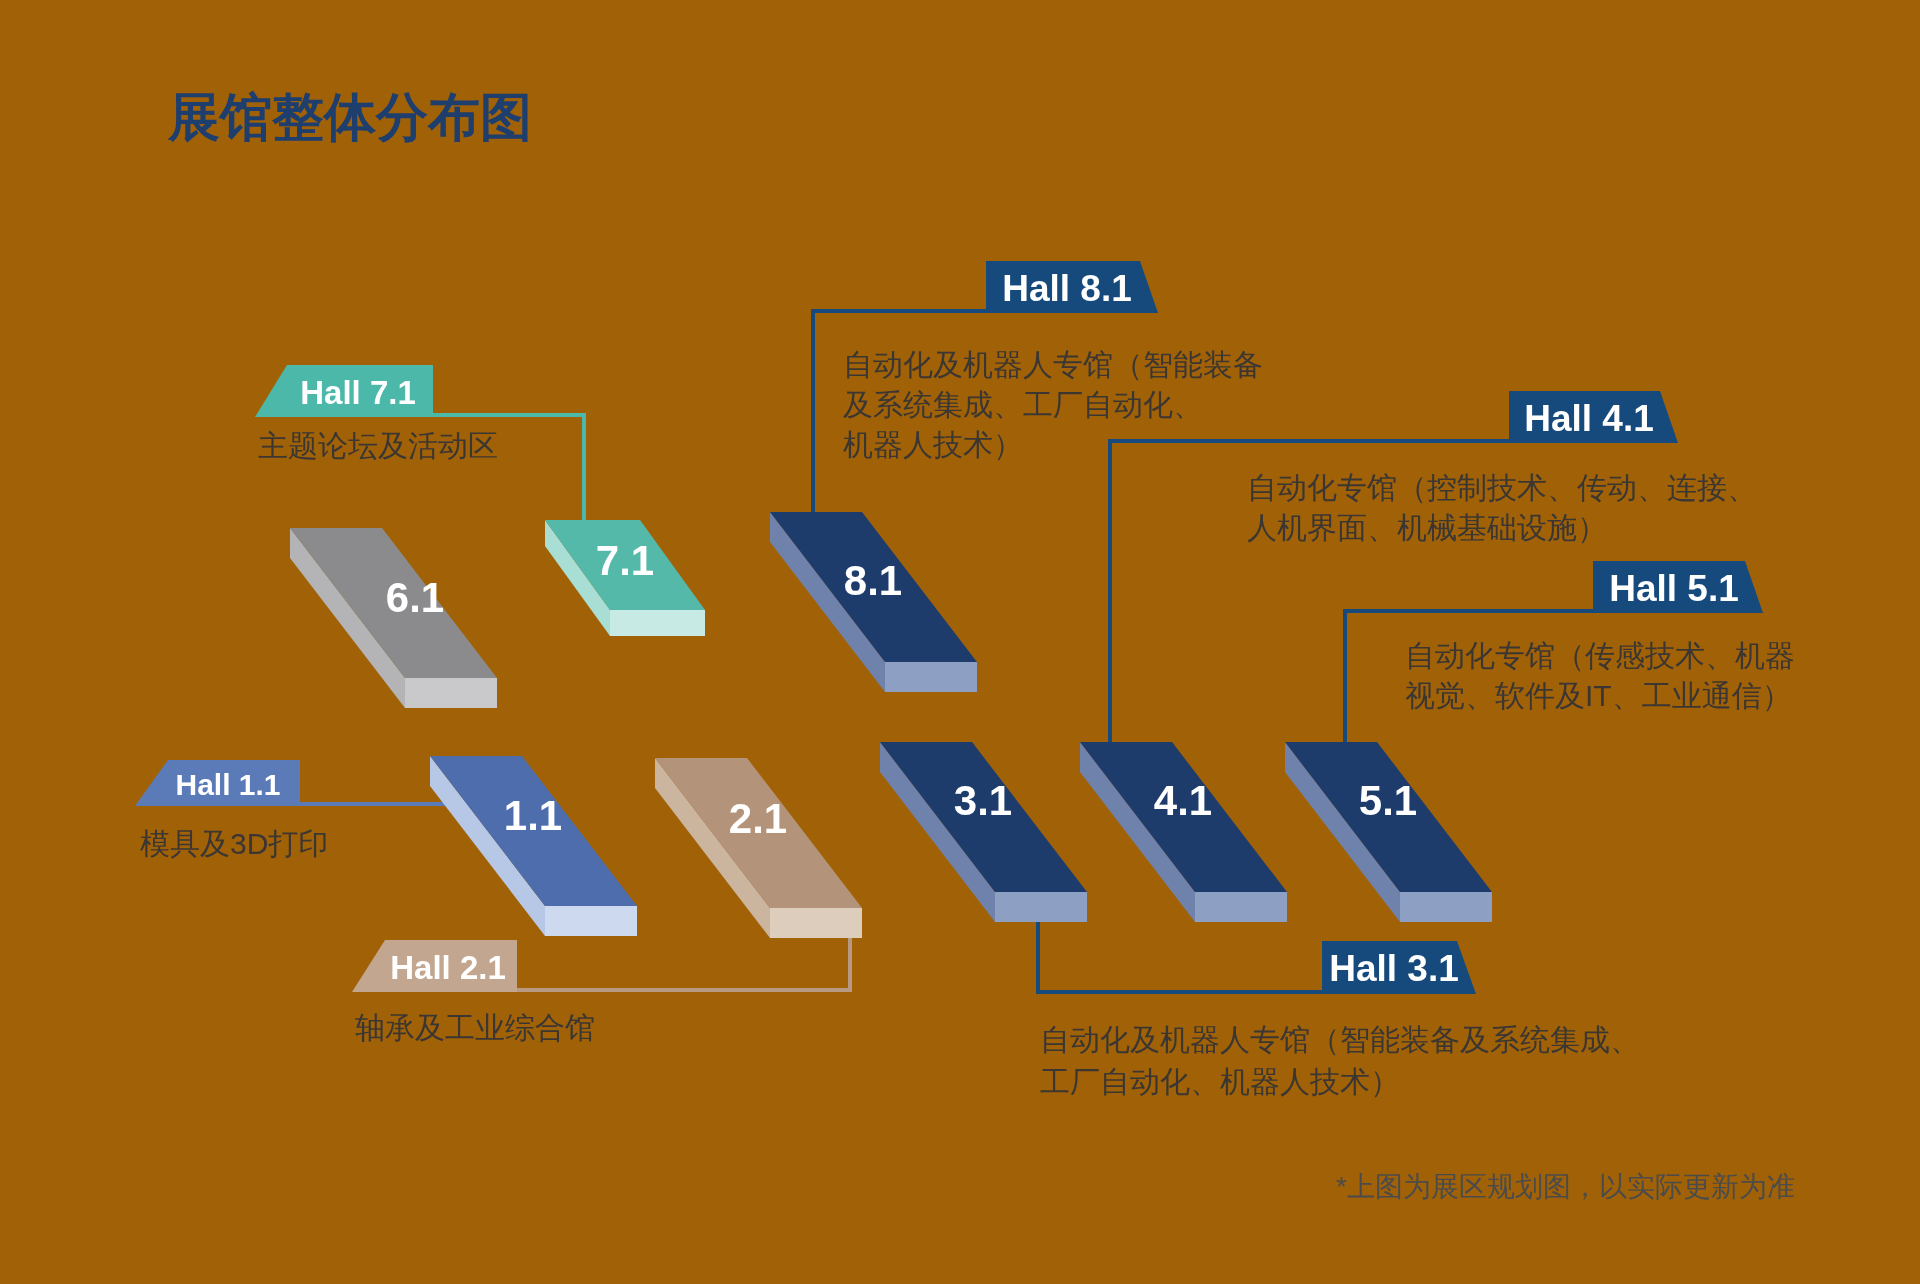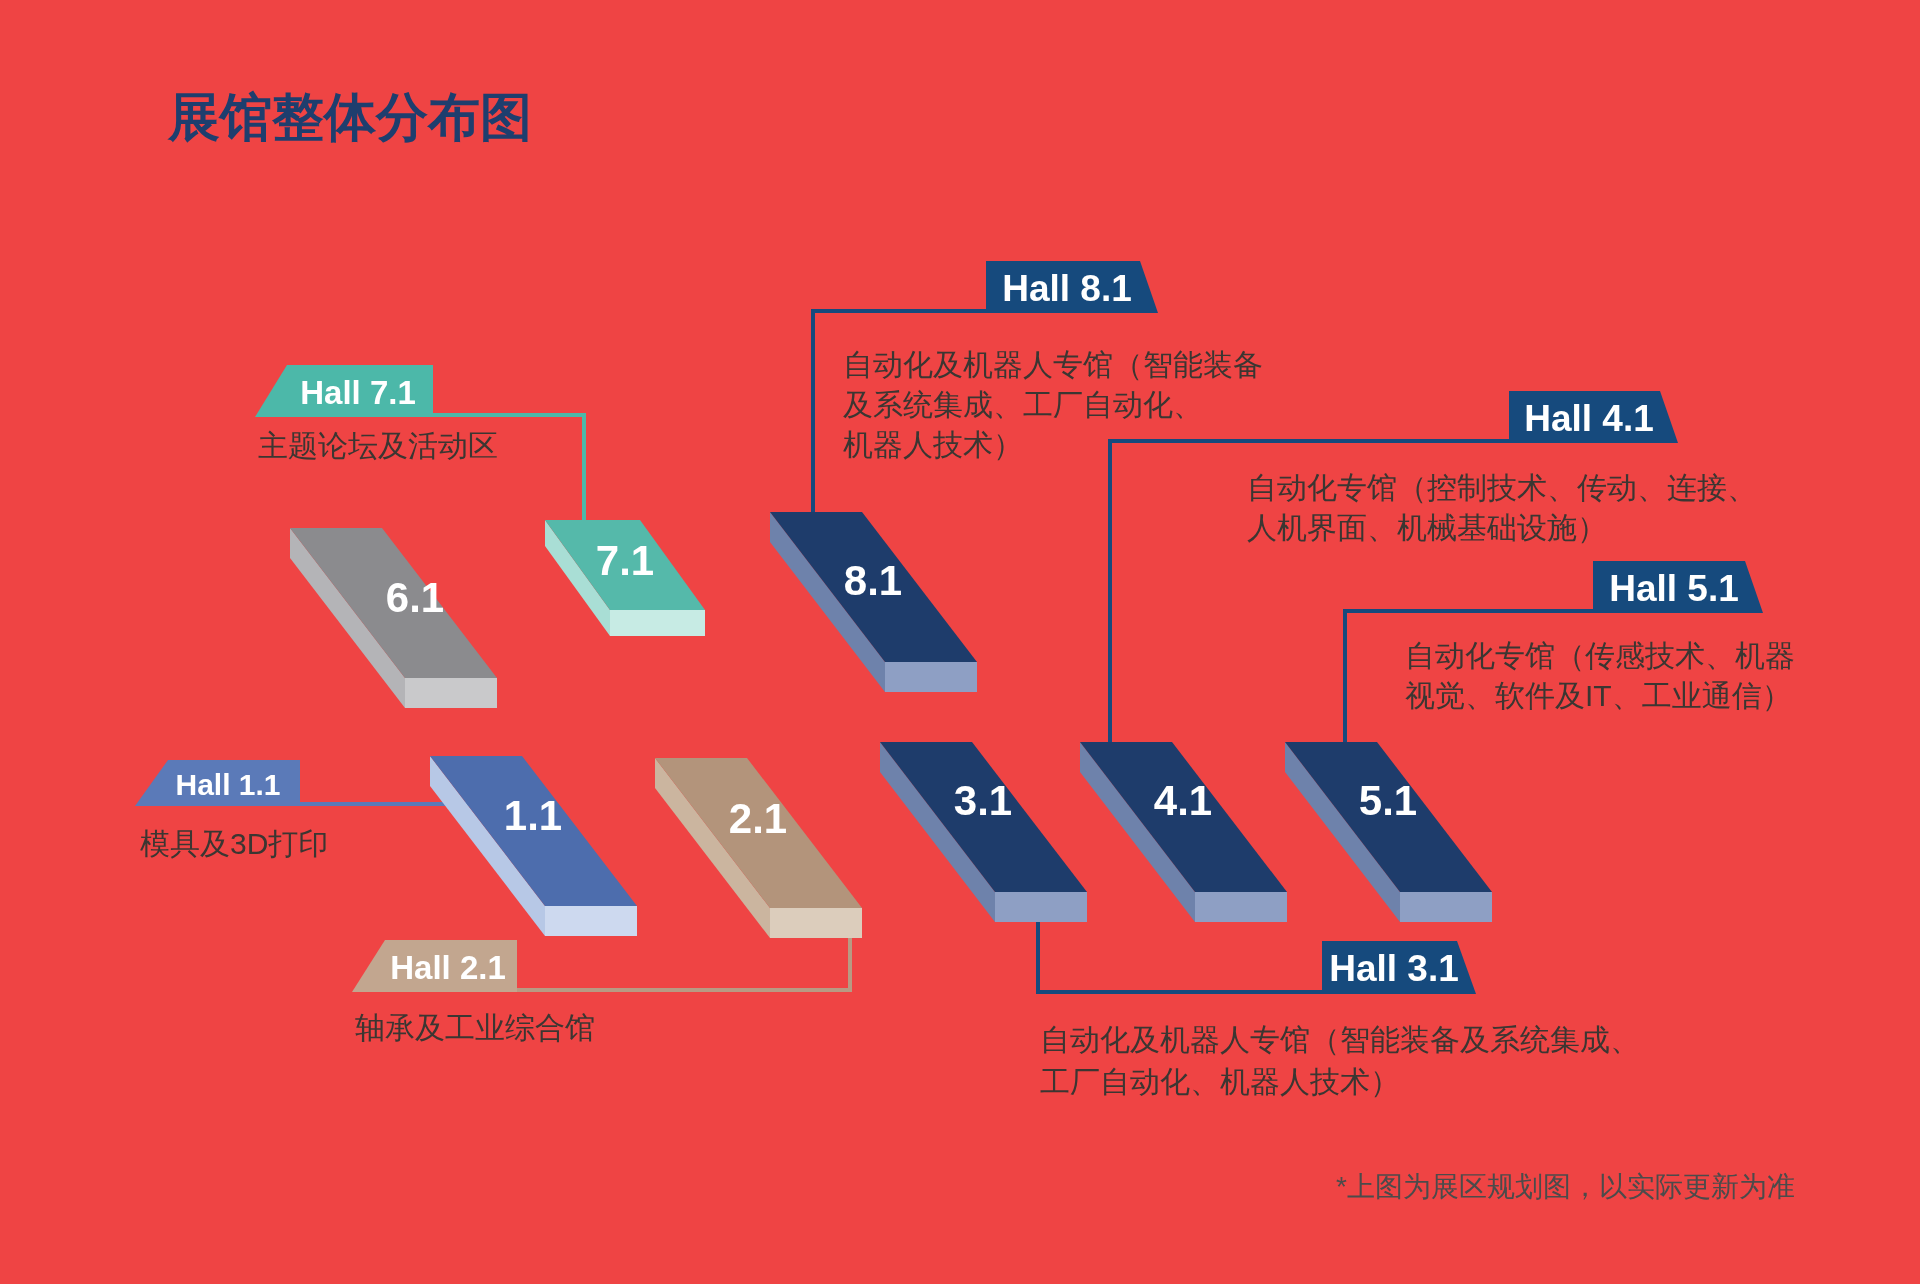--- a/index.html
+++ b/index.html
@@ -1,16 +1,16 @@
 <!DOCTYPE html>
 <html><head>
 <meta charset="utf-8">
 <style>
   html,body{margin:0;padding:0;background:#ffffff;}
-  #canvas{position:relative;width:1920px;height:1284px;background:#ef4444;overflow:hidden;
+  #canvas{position:relative;width:1920px;height:1284px;background:#a16207;overflow:hidden;
           font-family:"Liberation Sans","DejaVu Sans",sans-serif;}
   svg{position:absolute;left:0;top:0;}
   text{font-family:"Liberation Sans","DejaVu Sans",sans-serif;}
   .title-text{font-size:52px;font-weight:bold;}
   .banner-label{font-weight:bold;fill:#ffffff;}
   .banner-label.lg{font-size:37px;}
   .banner-label.md{font-size:33px;}
   .banner-label.sm{font-size:30px;}
   .block-num{font-size:42px;font-weight:bold;fill:#ffffff;}
   .desc{font-size:30px;}

